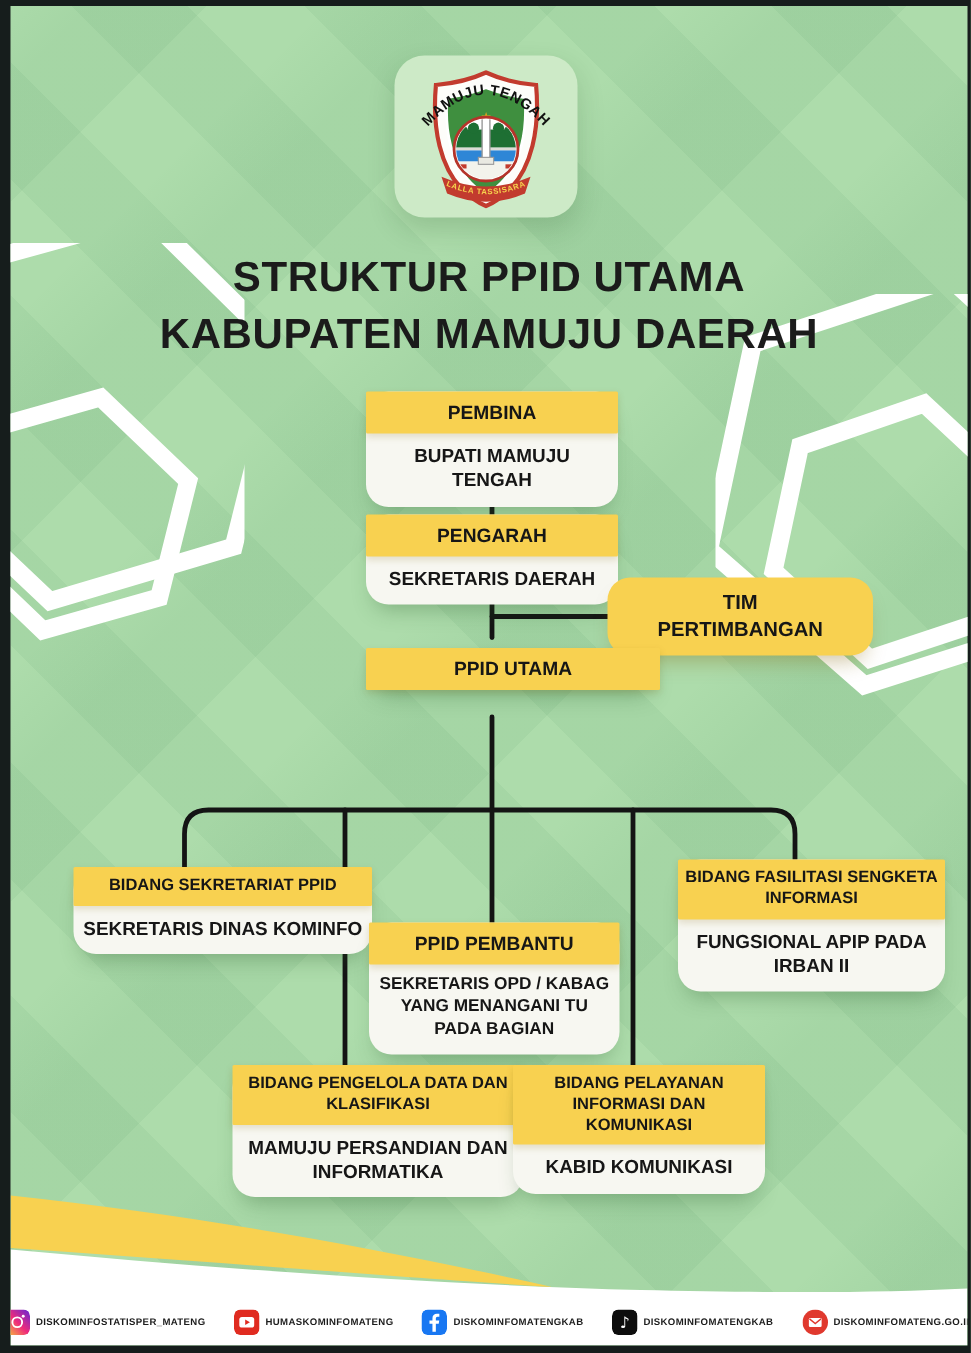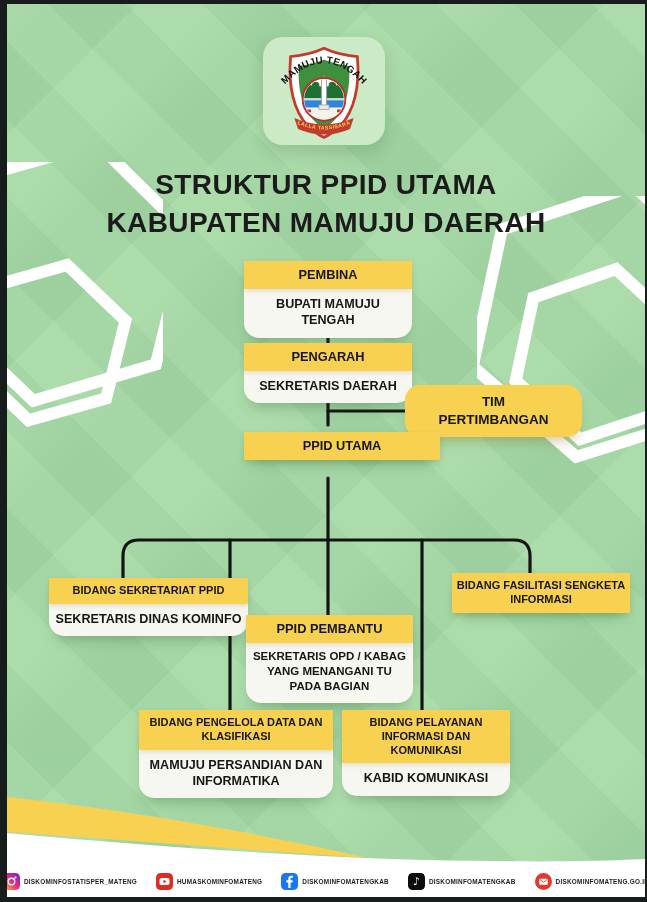--- a/index.html
+++ b/index.html
@@ -30,21 +30,21 @@
         color:#161616;font-weight:700;font-size:13.5px;line-height:1.35;
         display:flex;align-items:center;
         box-shadow:0 9px 14px -6px rgba(130,100,10,.4);}
   .n1{left:237px;top:257px;width:168px;}
   .n2{left:237px;top:339px;width:168px;}
   .n3{left:398px;top:381px;width:177px;height:52px;}
   .n4{left:237px;top:428px;width:196px;}
   .n5{left:30px; top:574px;width:199px;margin-left:12px;}
   .n6{left:239px;top:611px;width:167px;}
   .n7{left:445px;top:569px;width:178px;}
-  .n8{left:132px;top:706px;width:194px;}
+  .n8{left:148px;top:706px;width:194px;}
   .n9{left:335px;top:706px;width:168px;}
   .lines{position:absolute;left:0;top:0;}
   
   .wave{position:absolute;left:0;bottom:0;width:638px;height:120px;}
   
   .footer{position:absolute;left:0;right:0;bottom:4px;height:24px;display:flex;
           align-items:center;justify-content:center;gap:19px;}
   .soc{display:flex;align-items:center;gap:4px;cursor:pointer;}
   .soc svg{width:17px;height:17px;display:block;border-radius:4px;}
   .soc .handle{font-size:6.4px;font-weight:700;letter-spacing:.25px;color:#1c1c1c;}
@@ -152,20 +152,21 @@
       <div class="nbody">SEKRETARIS DINAS KOMINFO</div>
     </div>
 
     <div class="node n6">
       <div class="hdr">PPID PEMBANTU</div>
       <div class="nbody nbody-sm">SEKRETARIS OPD / KABAG YANG MENANGANI TU PADA BAGIAN</div>
     </div>
 
     <div class="node n7">
       <div class="hdr hdr-sm">BIDANG FASILITASI SENGKETA INFORMASI</div>
+      <div class="nbody">FUNGSIONAL APIP PADA IRBAN II</div>
     </div>
 
     <div class="node n8">
       <div class="hdr hdr-sm">BIDANG PENGELOLA DATA DAN KLASIFIKASI</div>
       <div class="nbody">MAMUJU PERSANDIAN DAN INFORMATIKA</div>
     </div>
 
     <div class="node n9">
       <div class="hdr hdr-sm">BIDANG PELAYANAN INFORMASI DAN KOMUNIKASI</div>
       <div class="nbody">KABID KOMUNIKASI</div>

